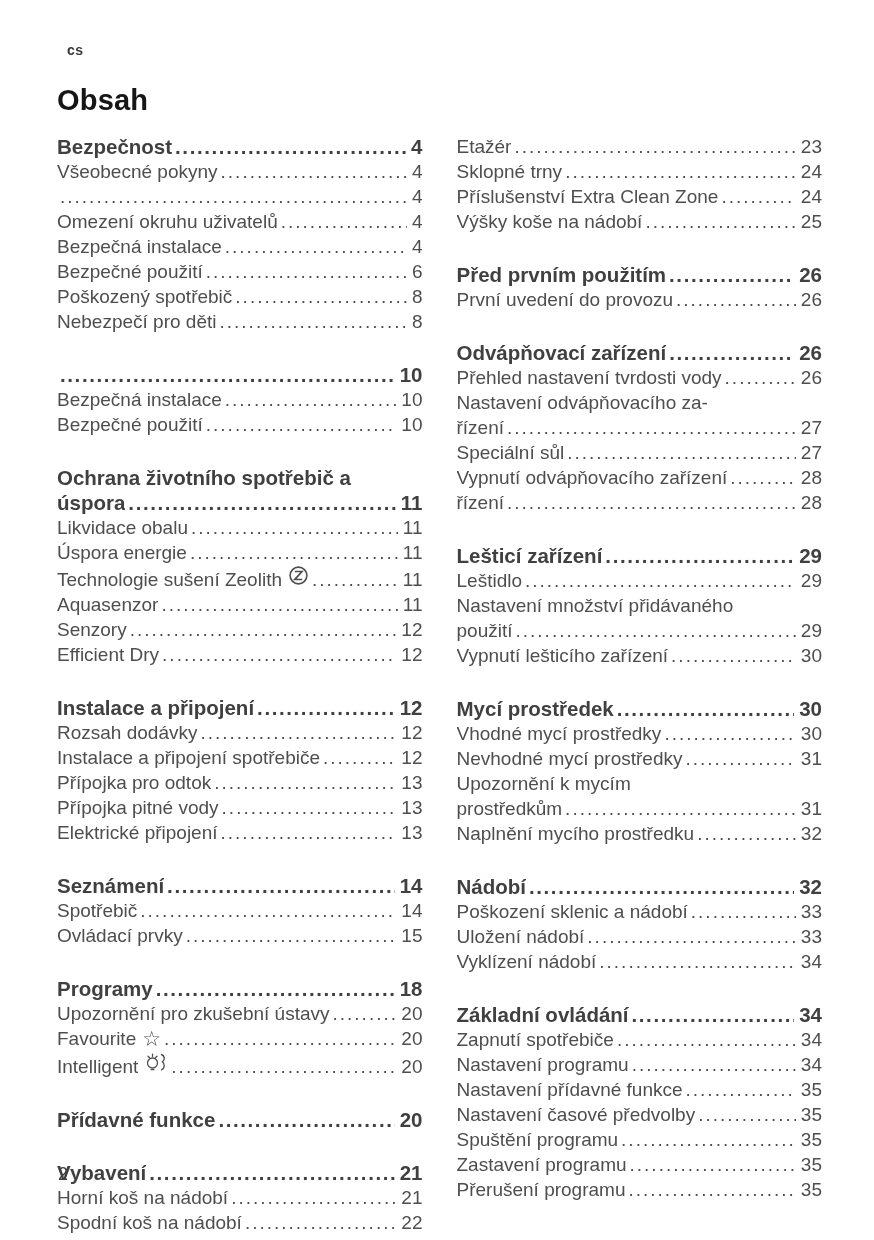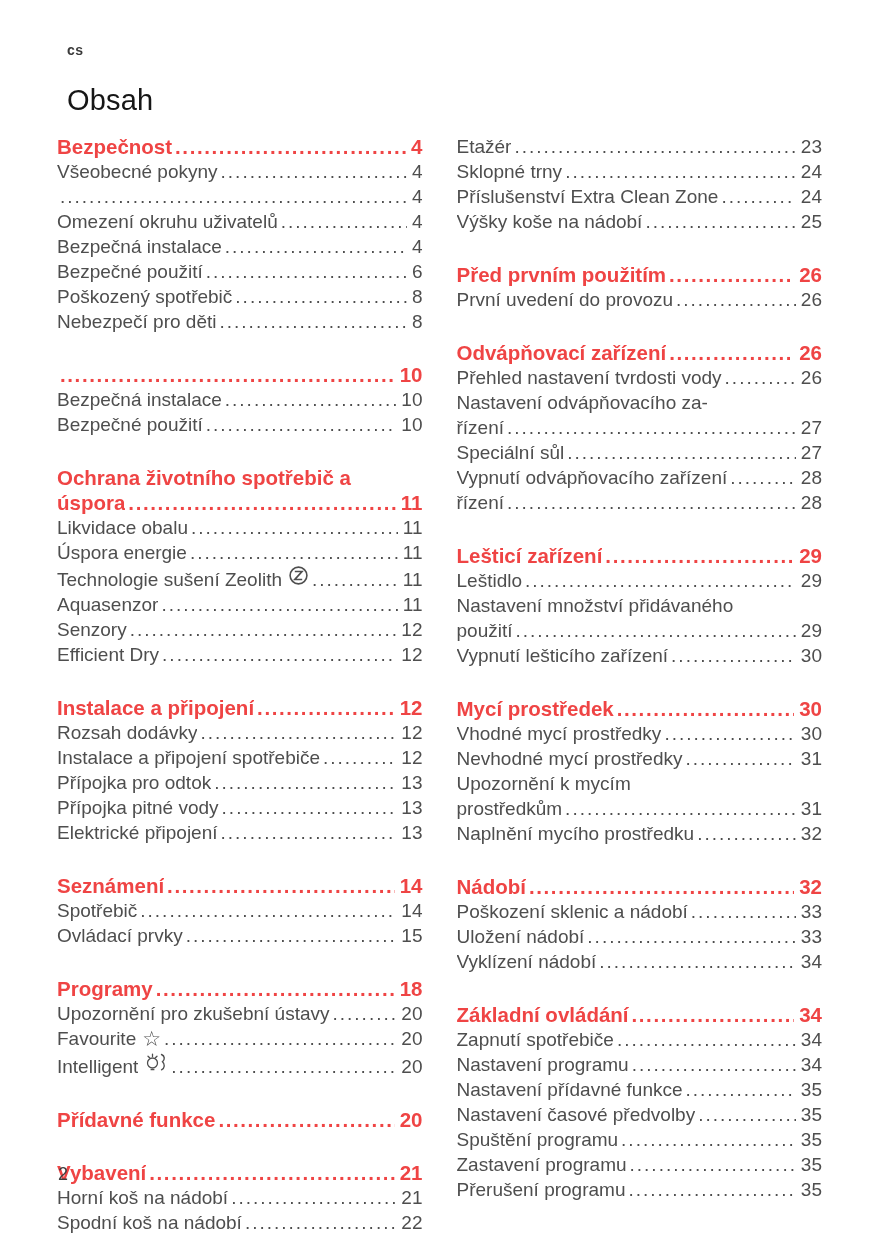--- a/index.html
+++ b/index.html
@@ -7,34 +7,34 @@
     width:874px; height:1240px; position:relative;
     background:#ffffff; overflow:hidden;
     font-family:"Liberation Sans","DejaVu Sans",sans-serif;
     -webkit-font-smoothing:antialiased;
   }
   .lang-code {
     position:absolute; left:57px; top:42px;
     font-size:14px; font-weight:bold; color:#3a3a3a; letter-spacing:0.5px;margin-left:10px;
   }
   .doc-title {
-    position:absolute; left:67px; top:84px;
-    font-size:29px; font-weight:normal; color:#161616; letter-spacing:0.2px;
+    position:absolute; left:57px; top:84px;
+    font-size:29px; font-weight:bold; color:#161616; letter-spacing:0.2px;
   }
   .toc {
     position:absolute; left:57px; top:134px; right:52px;
     display:flex; gap:34px;
   }
   .toc-col { flex:1 1 0; min-width:0; }
   .toc-section { margin-top:28px; }
   .toc-section:first-child { margin-top:0; }
   .entry { color:#4e4e4e; font-size:19px; line-height:25px; }
   .entry .row { display:flex; align-items:baseline; }
   .entry .plain-line { white-space:nowrap; }
-  .entry.heading { color:#ef4444; font-weight:bold; font-size:20.5px; }
+  .entry.heading { color:#404040; font-weight:bold; font-size:20.5px; }
   .label { white-space:nowrap; flex:0 1 auto; overflow:hidden; }
   .dots { flex:1 1 12px; min-width:10px; overflow:hidden; white-space:nowrap; margin:0 5px 0 3px; }
   .dots::after {
     content:"..................................................................................";
     letter-spacing:2px;
   }
   .entry.heading .dots::after { letter-spacing:1.6px; }
   .pagenum { flex:0 0 auto; white-space:nowrap; }
   .icon { flex:0 0 auto; margin-left:6px; display:inline-flex; align-items:center; }
   .icon svg { display:block; }

